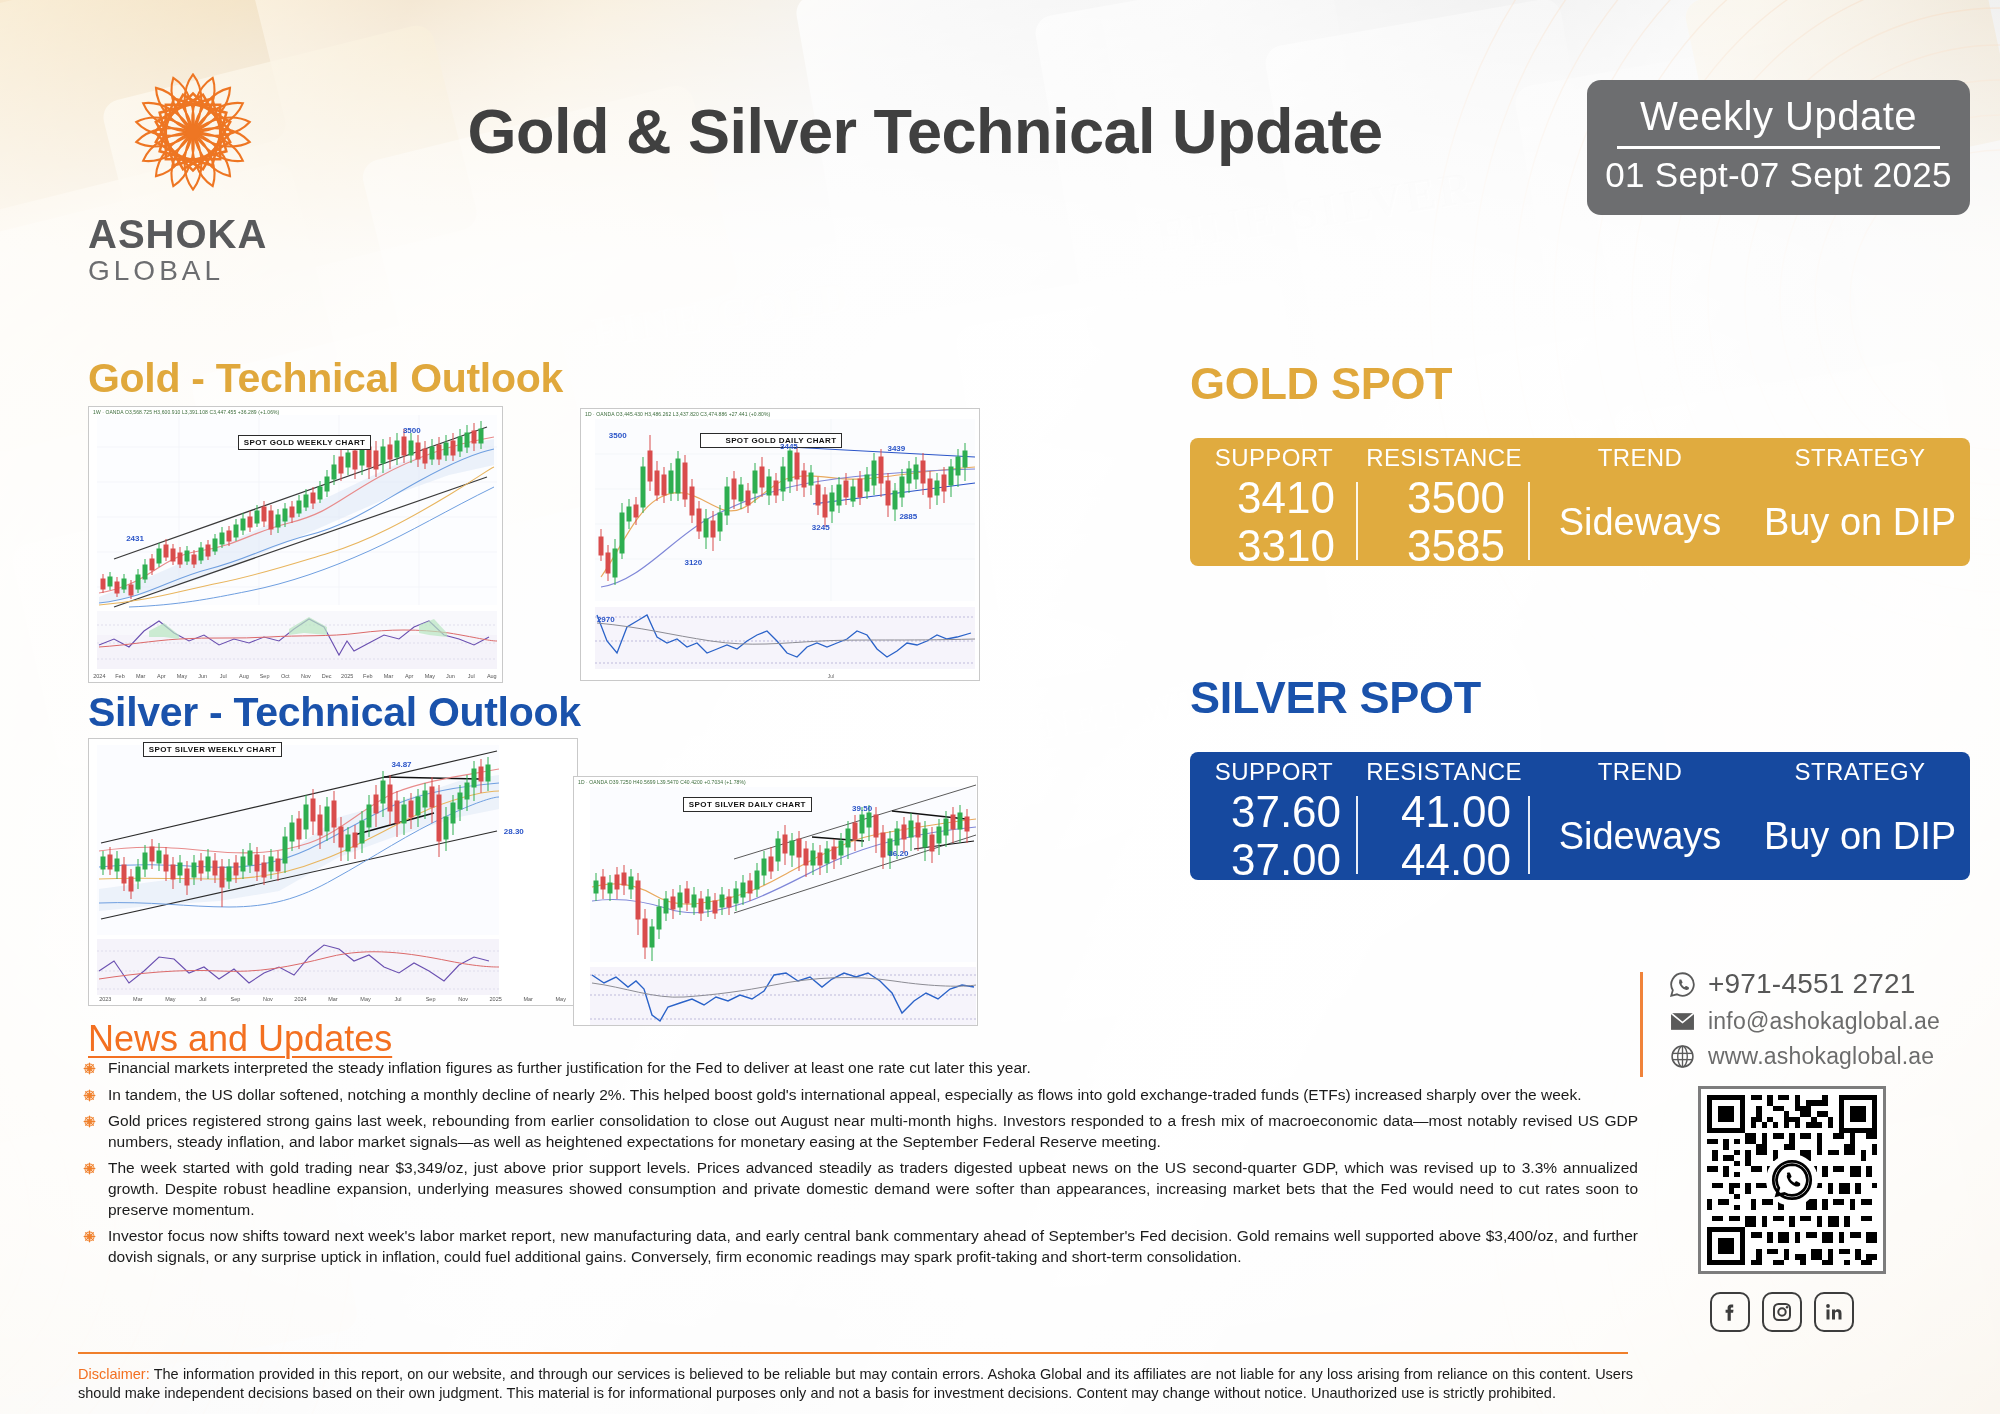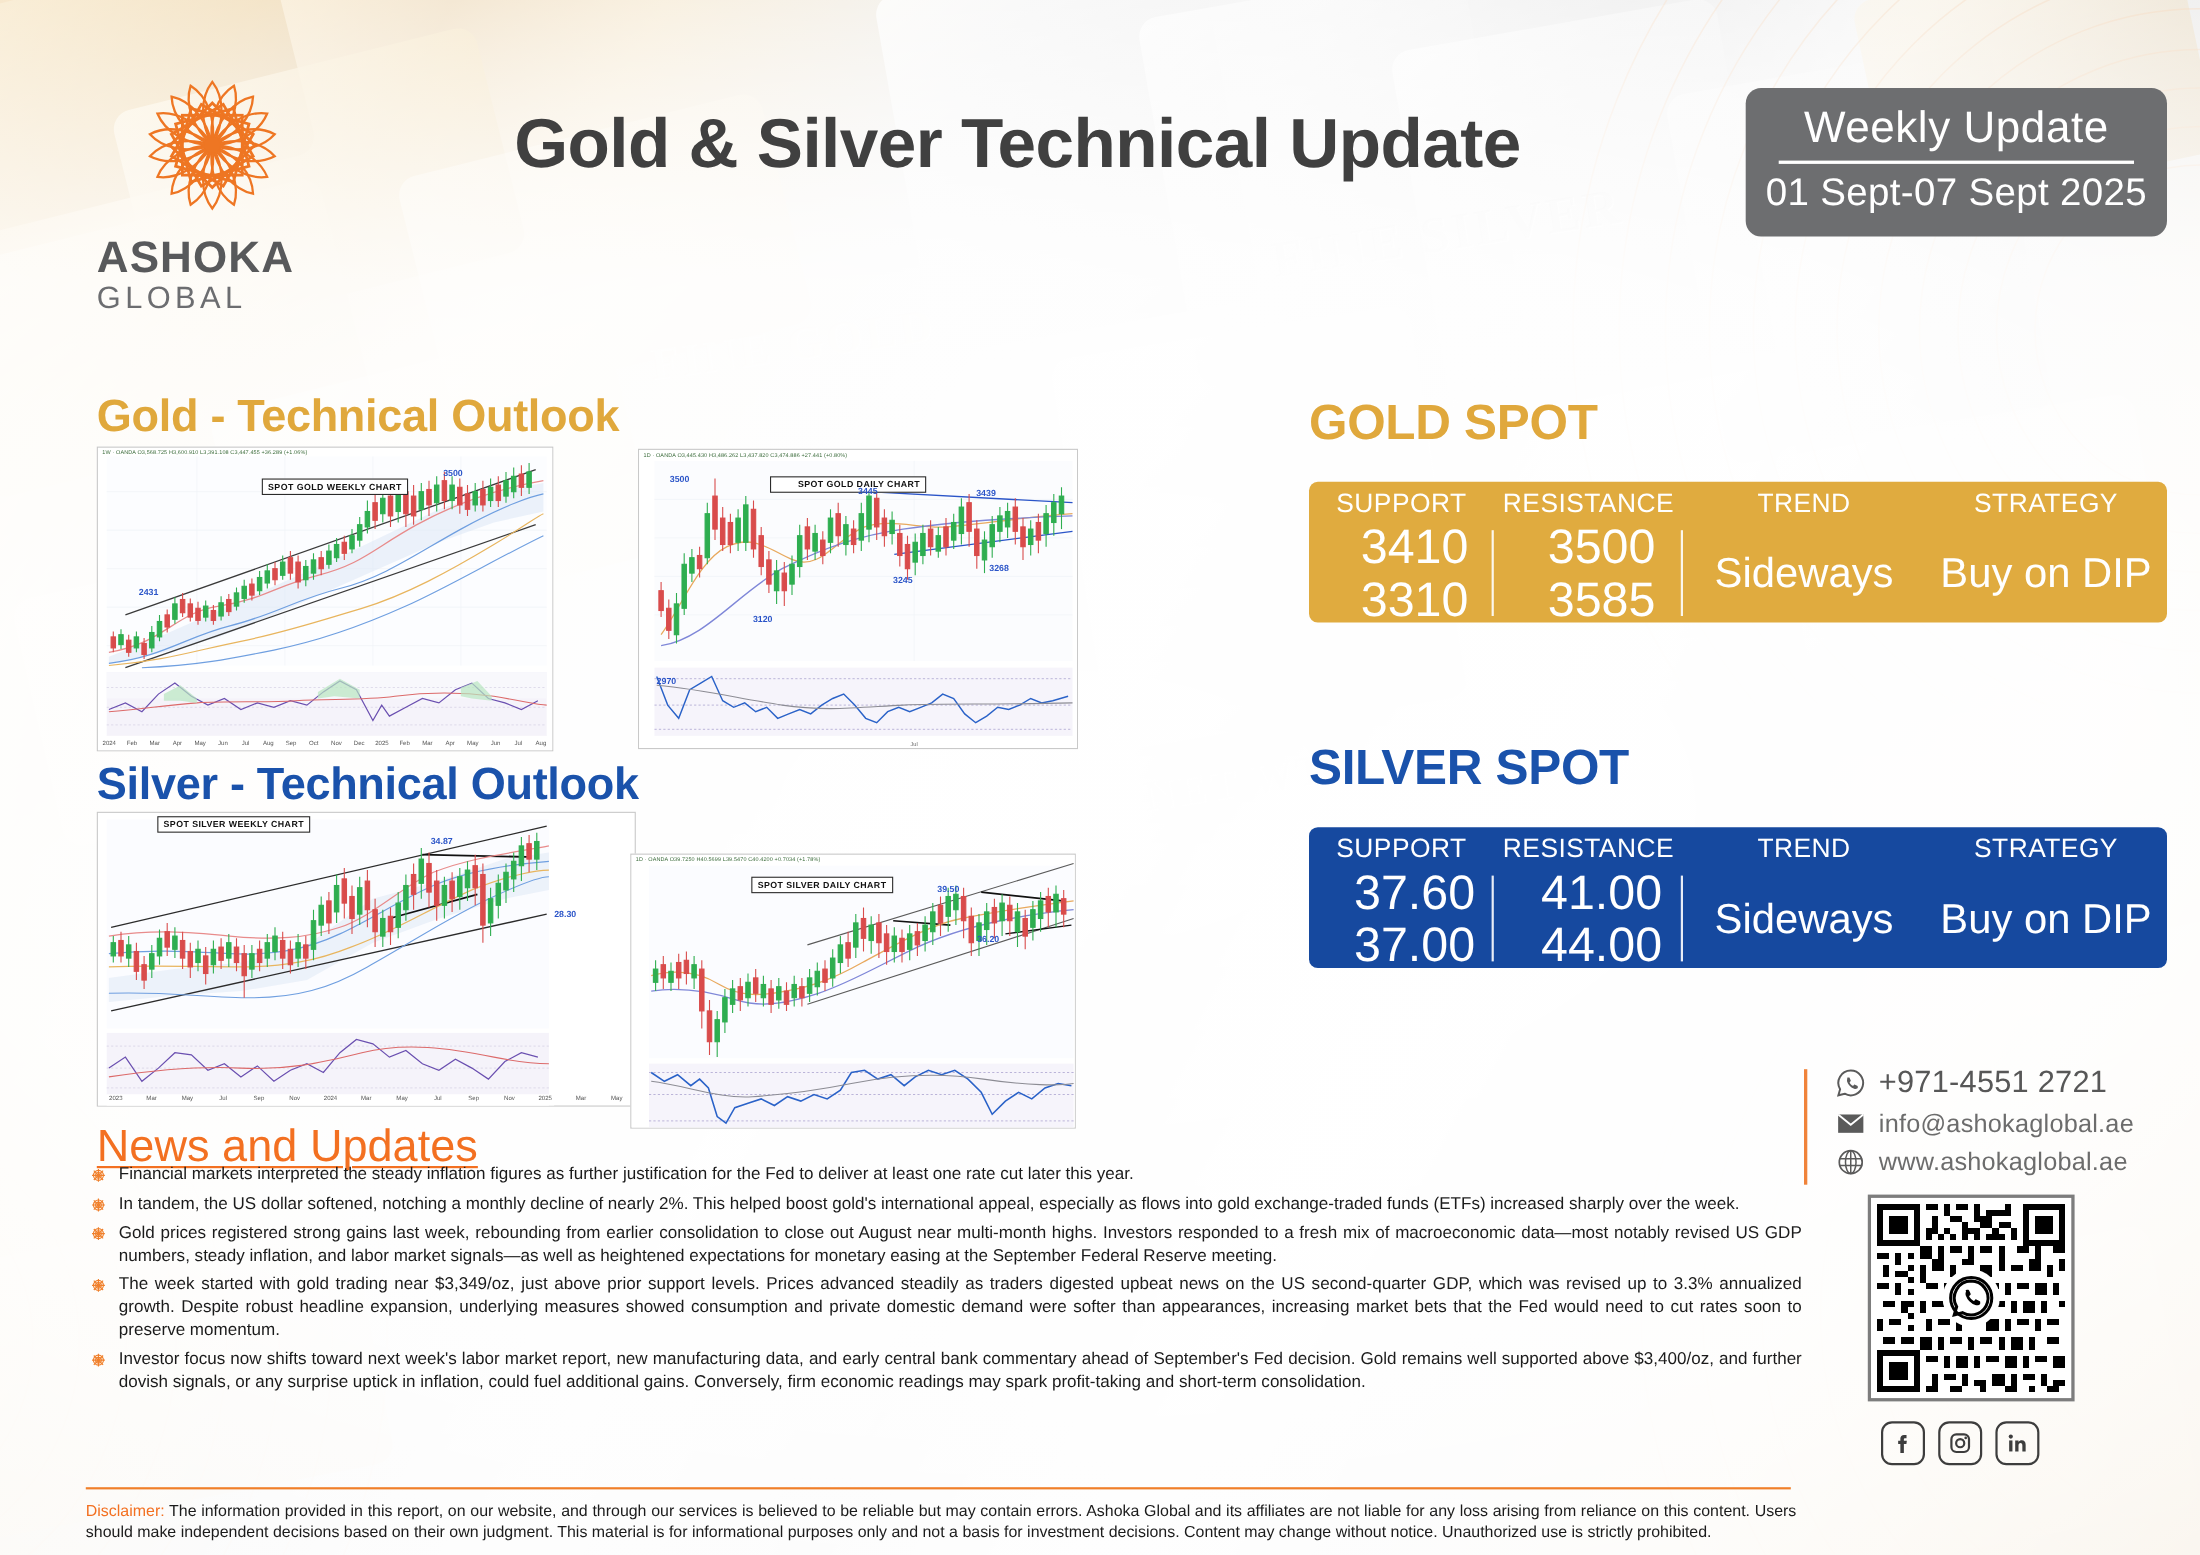--- a/index.html
+++ b/index.html
@@ -139,21 +139,21 @@
   .spot-grid { display:grid; grid-template-columns:168px 172px 220px 220px; }
   .cell { position:relative; display:flex; align-items:center; justify-content:center; }
   .hdr { height:40px; font-size:24px; font-weight:400; letter-spacing:.4px; }
   .vline-full { position:absolute; right:0; top:4px; bottom:6px; width:2px; background:rgba(255,255,255,.9); }
   .val-col { height:88px; flex-direction:column; justify-content:center; gap:0px; }
   .val-col div { font-size:44px; line-height:1.08; font-weight:400;margin-left:24px; }
   .val-one { height:88px; font-size:38px; font-weight:400; }
 
   
   .news-title {
-    position:absolute; left:88px; top:1018px; font-size:41px; font-weight:400;
+    position:absolute; left:88px; top:1018px; font-size:36px; font-weight:400;
     color:#f37021; text-decoration:underline; text-underline-offset:5px;
     text-decoration-thickness:2px;
   }
   .news-list { position:absolute; left:78px; top:1058px; width:1560px; }
   .news-item { position:relative; padding-left:30px; margin-bottom:6px; }
   .news-item p {
     font-size:15.5px; line-height:1.33; color:#1b1b1b; text-align:justify;
     font-family:"Liberation Sans", sans-serif;
   }
   .bullet { position:absolute; left:5px; top:4px; width:13px; height:13px; }
@@ -603,21 +603,21 @@
     </div>
   </div>
 
   <div class="chart" style="left:580px; top:408px; width:400px; height:273px;">
     <div class="tv-head">1D · OANDA  O3,445.430  H3,486.262  L3,437.820  C3,474.886  +27.441 (+0.80%)</div>
     <div class="chart-label" style="left:30%; top:9%;padding-left:24px;">SPOT GOLD DAILY CHART</div>
     <div class="price-tag" style="left:7%;  top:8%;">3500</div>
     <div class="price-tag" style="left:50%; top:12%;">3445</div>
     <div class="price-tag" style="left:77%; top:13%;">3439</div>
     <div class="price-tag" style="left:58%; top:42%;">3245</div>
-    <div class="price-tag" style="left:80%; top:38%;">3268</div>
+    <div class="price-tag" style="left:80%; top:38%;">2885</div>
     <div class="price-tag" style="left:26%; top:55%;">3120</div>
     <div class="price-tag" style="left:4%;  top:76%;">2970</div>
     <svg viewBox="0 0 400 273" width="400" height="273">
       <rect width="400" height="273" fill="#fff"></rect>
       <rect x="14" y="10" width="380" height="182" fill="#fbfcfe"></rect>
       <g stroke="#eef1f6" stroke-width=".6">
         <line x1="14" y1="45" x2="394" y2="45"></line>
           <line x1="14" y1="80" x2="394" y2="80"></line>
         <line x1="14" y1="115" x2="394" y2="115"></line>
           <line x1="14" y1="150" x2="394" y2="150"></line>

